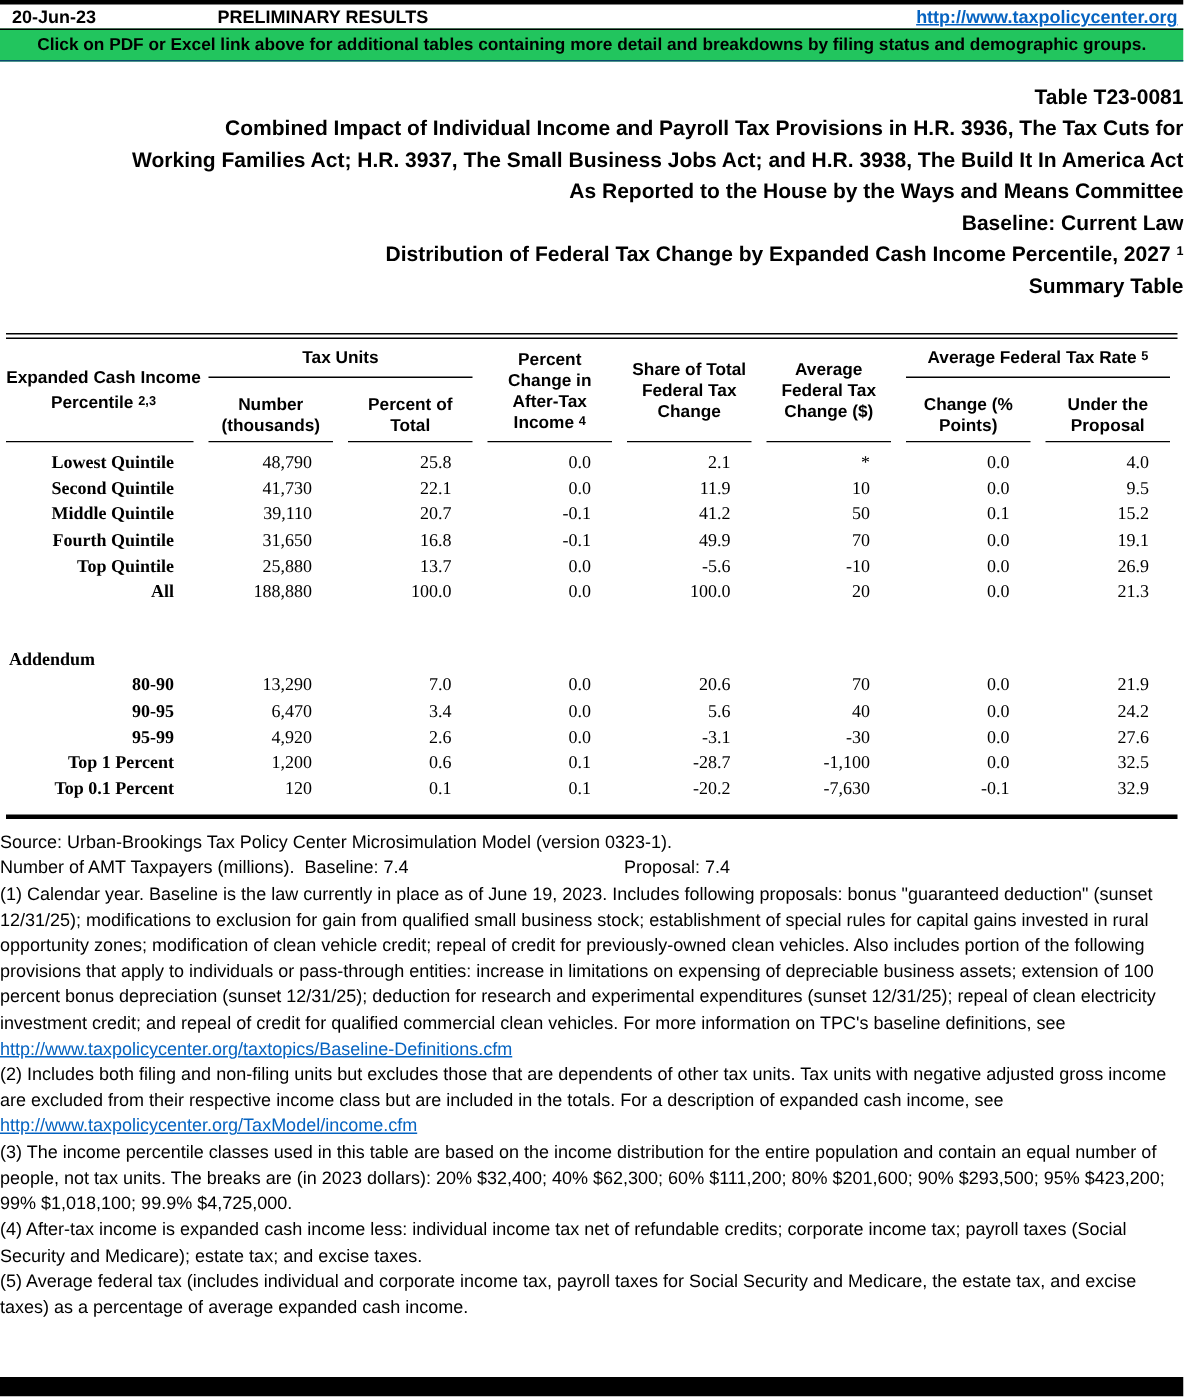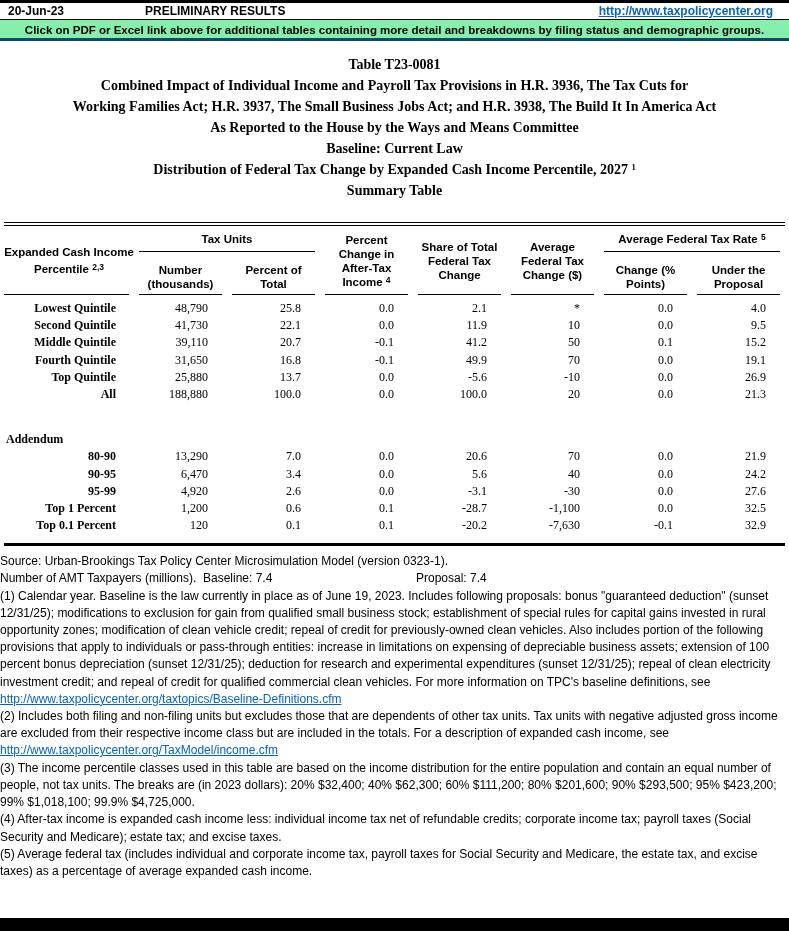--- a/index.html
+++ b/index.html
@@ -6,30 +6,30 @@
   html,body { background:#fff; }
   body {
     width:789px; height:931px; position:relative; overflow:hidden;
     font-family:"Liberation Sans", sans-serif; color:#000;
   }
   .top-rule { height:3px; background:#000; width:100%; }
   .masthead { position:relative; height:15px; font-size:12px; font-weight:bold; }
   .masthead .date { position:absolute; left:8px; top:1px; }
   .masthead .prelim { position:absolute; left:145px; top:1px; }
   .masthead .site-link {
-    position:absolute; right:16px; top:1px; color:#0563C1;
+    position:absolute; right:4px; top:1px; color:#0563C1;
     text-decoration:underline; font-weight:bold; cursor:pointer;
   }
   .banner {
-    margin-top:1px; height:22px; background:#86efac;
-    border-top:1px solid #000; border-bottom:3px solid #0c4a6e;
+    margin-top:1px; height:22px; background:#22c55e;
+    border-top:1px solid #000; border-bottom:1px solid #0c4a6e;
     text-align:center; font-weight:bold; font-size:11.5px; line-height:20px;
     white-space:nowrap; overflow:hidden;
   }
-  .titles { margin-top:13px; text-align:center; font-weight:bold; font-size:14px;font-family:Liberation Serif, serif; }
+  .titles { margin-top:13px; text-align:right; font-weight:bold; font-size:14px; }
   .titles div { line-height:21px; white-space:nowrap; }
   .sup { font-size:8.5px; vertical-align:top; position:relative; top:-2px; }
 
   
   .ttable { margin:21px 4px 0 4px; width:781px; }
   .rule-double { height:4px; border-top:1.5px solid #000; border-bottom:1px solid #000; }
   .thead {
     display:grid; grid-template-columns:130px repeat(7, 93px);
     grid-template-rows:26px 43px; font-weight:bold; font-size:11.5px;
   }

